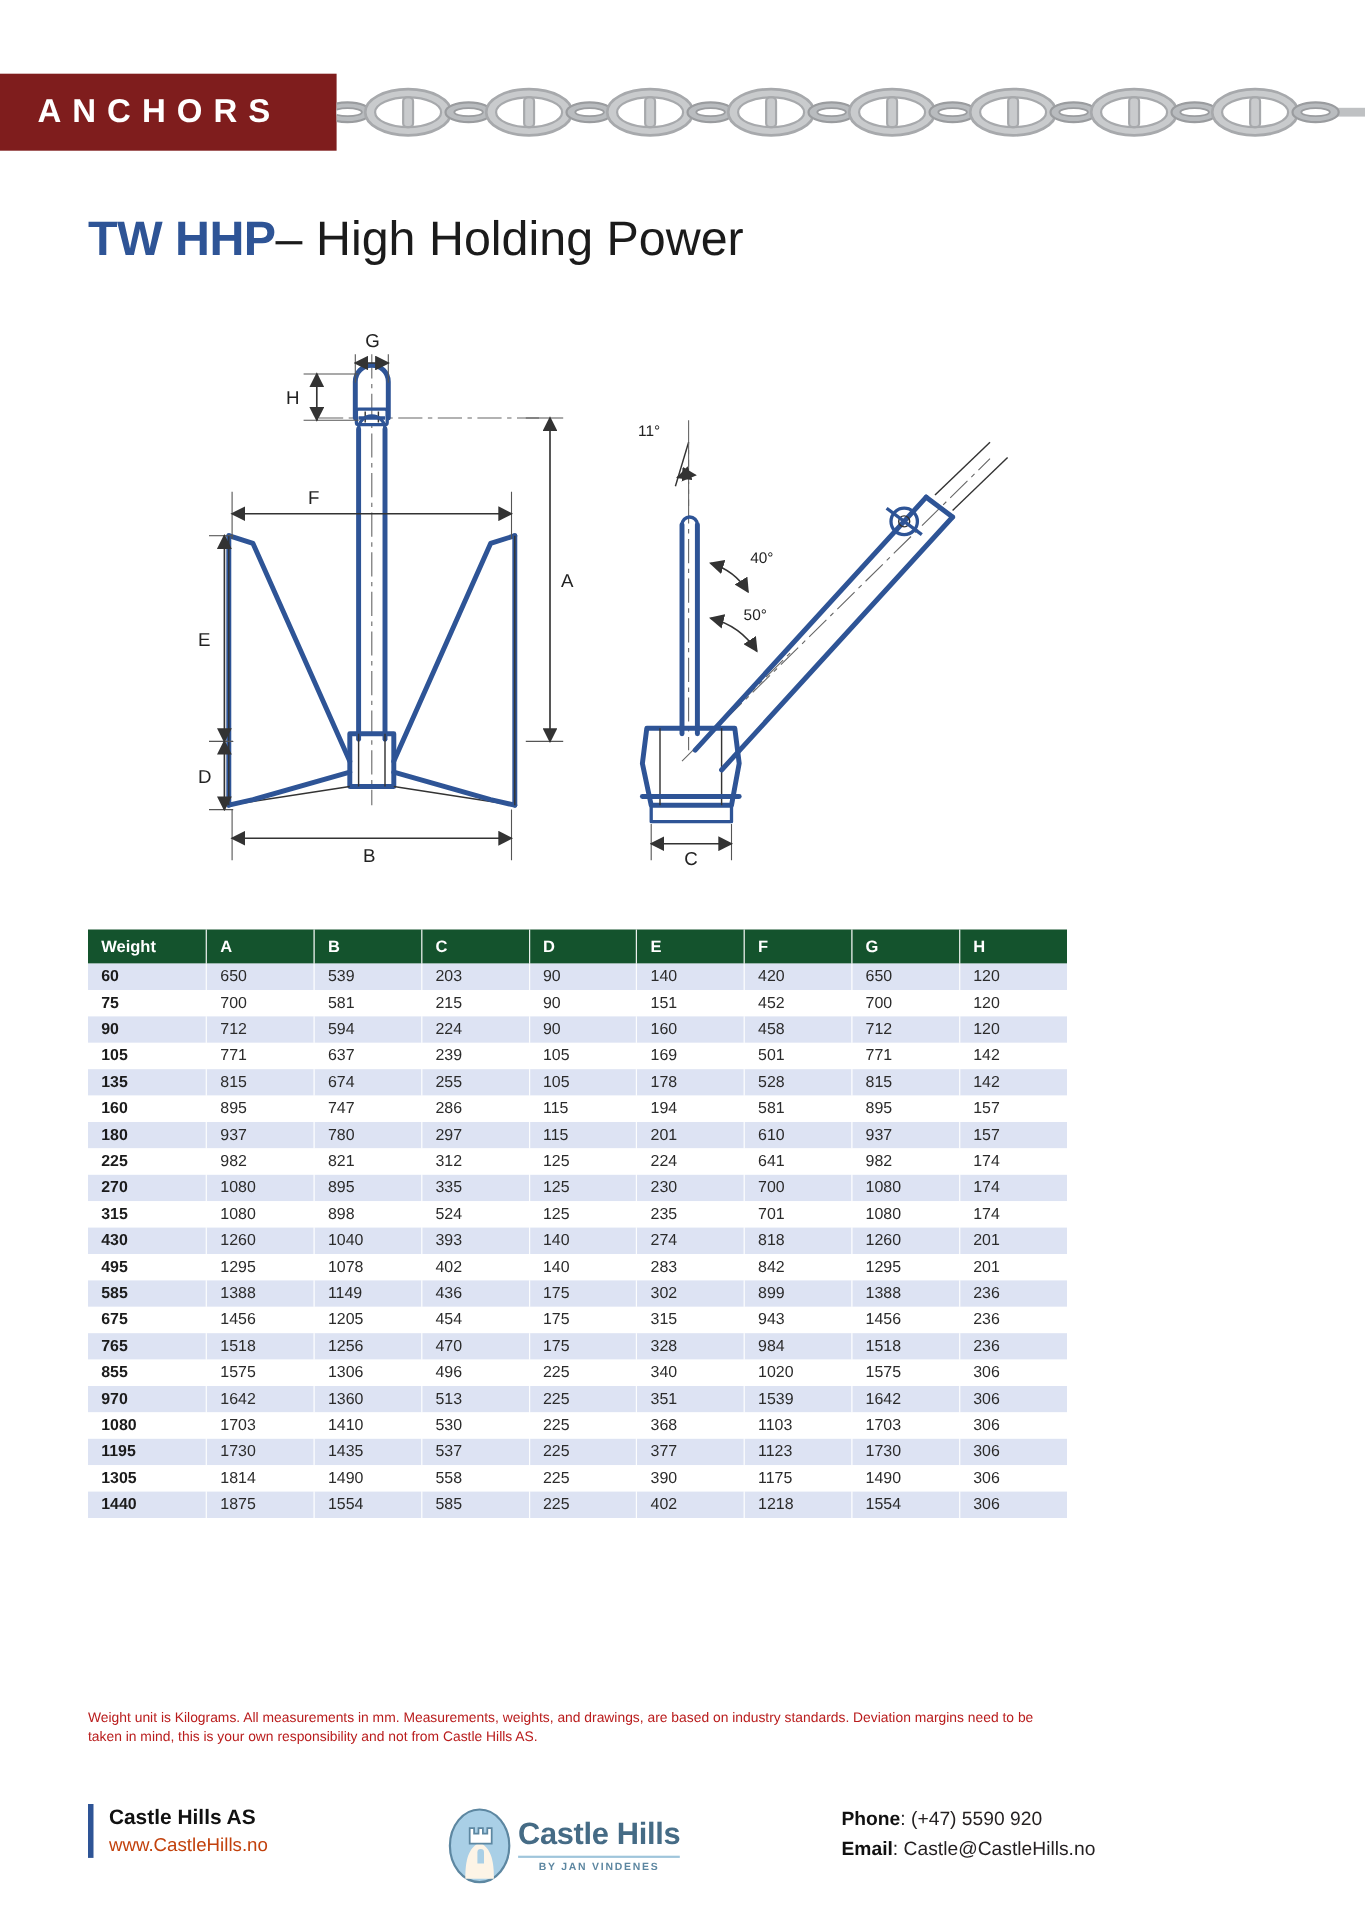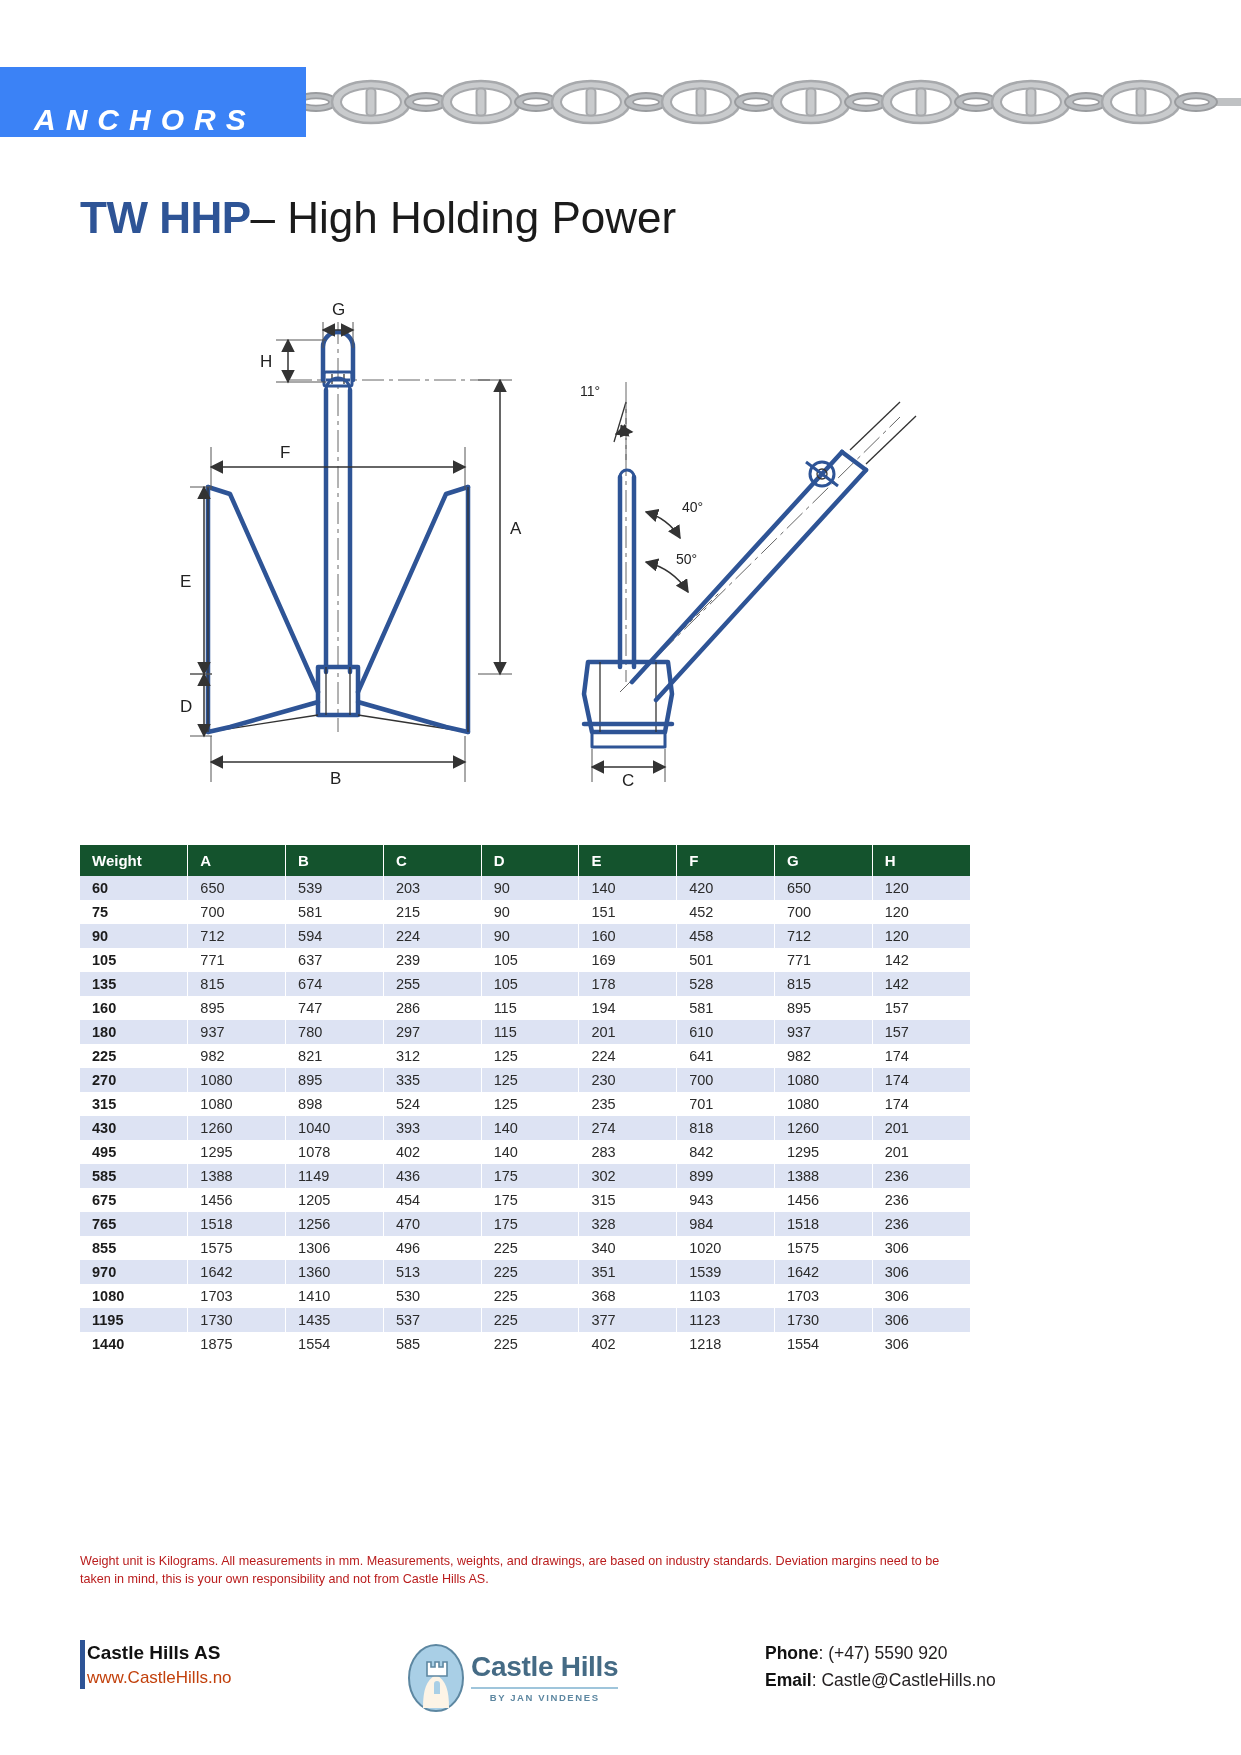--- a/index.html
+++ b/index.html
@@ -16,22 +16,22 @@
   
   .header-band{
     position:absolute;
     top:67px; left:0;
     width:1241px; height:70px;
   }
   .header-tag{
     position:absolute;
     left:0; top:0;
     width:306px; height:70px;
-    background:#3b82f6;
-    display:flex; align-items:flex-end;font-style:italic;
+    background:#7f1d1d;
+    display:flex; align-items:center;
   }
   .header-tag-text{
     color:#ffffff;
     font-size:30px;
     font-weight:bold;
     letter-spacing:10px;
     padding-left:34px;
     font-family:"Liberation Sans", sans-serif;
   }
   .chain-strip{
@@ -100,21 +100,21 @@
 
   
   .footer{
     position:absolute;
     left:0; top:1640px;
     width:1241px; height:90px;
   }
   .footer-left{
     position:absolute;
     left:80px; top:0;
-    padding-left:2px;
+    padding-left:14px;
     border-left:5px solid #2e5496;
   }
   .footer-company{
     font-size:19px; font-weight:bold; color:#111; line-height:1.35;
   }
   .footer-url{
     font-size:17px; color:#c2410c; line-height:1.4;
   }
   .footer-logo{
     position:absolute;
@@ -548,20 +548,31 @@
         <td>1730</td>
         <td>1435</td>
         <td>537</td>
         <td>225</td>
         <td>377</td>
         <td>1123</td>
         <td>1730</td>
         <td>306</td>
       </tr>
       <tr>
+        <td class="w">1305</td>
+        <td>1814</td>
+        <td>1490</td>
+        <td>558</td>
+        <td>225</td>
+        <td>390</td>
+        <td>1175</td>
+        <td>1490</td>
+        <td>306</td>
+      </tr>
+      <tr>
         <td class="w">1440</td>
         <td>1875</td>
         <td>1554</td>
         <td>585</td>
         <td>225</td>
         <td>402</td>
         <td>1218</td>
         <td>1554</td>
         <td>306</td>
       </tr>

